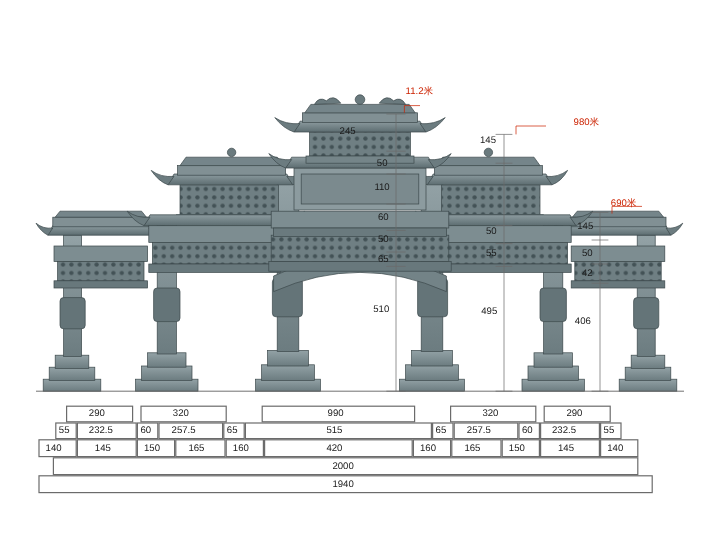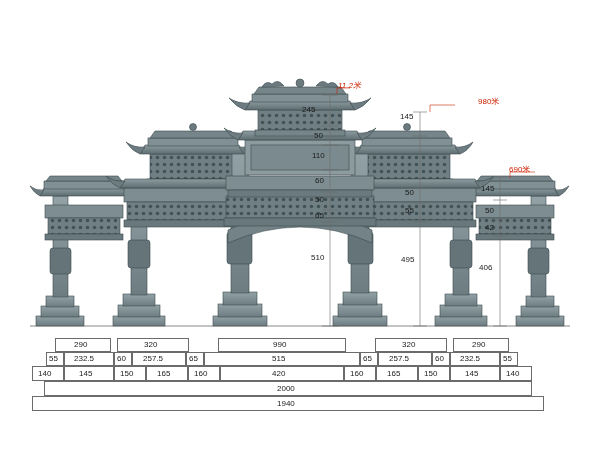--- a/index.html
+++ b/index.html
@@ -220,25 +220,25 @@
         <line x1="337" y1="88" x2="337" y2="94"></line>
         <line x1="430" y1="105" x2="455" y2="105"></line>
         <line x1="430" y1="105" x2="430" y2="112"></line>
         <line x1="510" y1="172" x2="535" y2="172"></line>
         <line x1="510" y1="172" x2="510" y2="178"></line>
       </g>
     </g>
   </svg>
 
   <div>
-    <span class="dim red" style="left:338px;top:82px;font-style:italic;">11.2米</span>
+    <span class="dim red" style="left:338px;top:72px;">11.2米</span>
     <span class="dim red" style="left:434px;top:98px;padding-left:44px;">980米</span>
     <span class="dim red" style="left:509px;top:166px;">690米</span>
 
-    <span class="dim" style="left:302px;top:106px;">245</span>
+    <span class="dim" style="left:283px;top:106px;">245</span>
     <span class="dim" style="left:400px;top:113px;">145</span>
     <span class="dim" style="left:314px;top:132px;">50</span>
     <span class="dim" style="left:312px;top:152px;">110</span>
     <span class="dim" style="left:315px;top:177px;">60</span>
     <span class="dim" style="left:315px;top:196px;">50</span>
     <span class="dim" style="left:315px;top:212px;">65</span>
     <span class="dim" style="left:311px;top:254px;">510</span>
 
     <span class="dim" style="left:405px;top:189px;">50</span>
     <span class="dim" style="left:405px;top:207px;">55</span>

